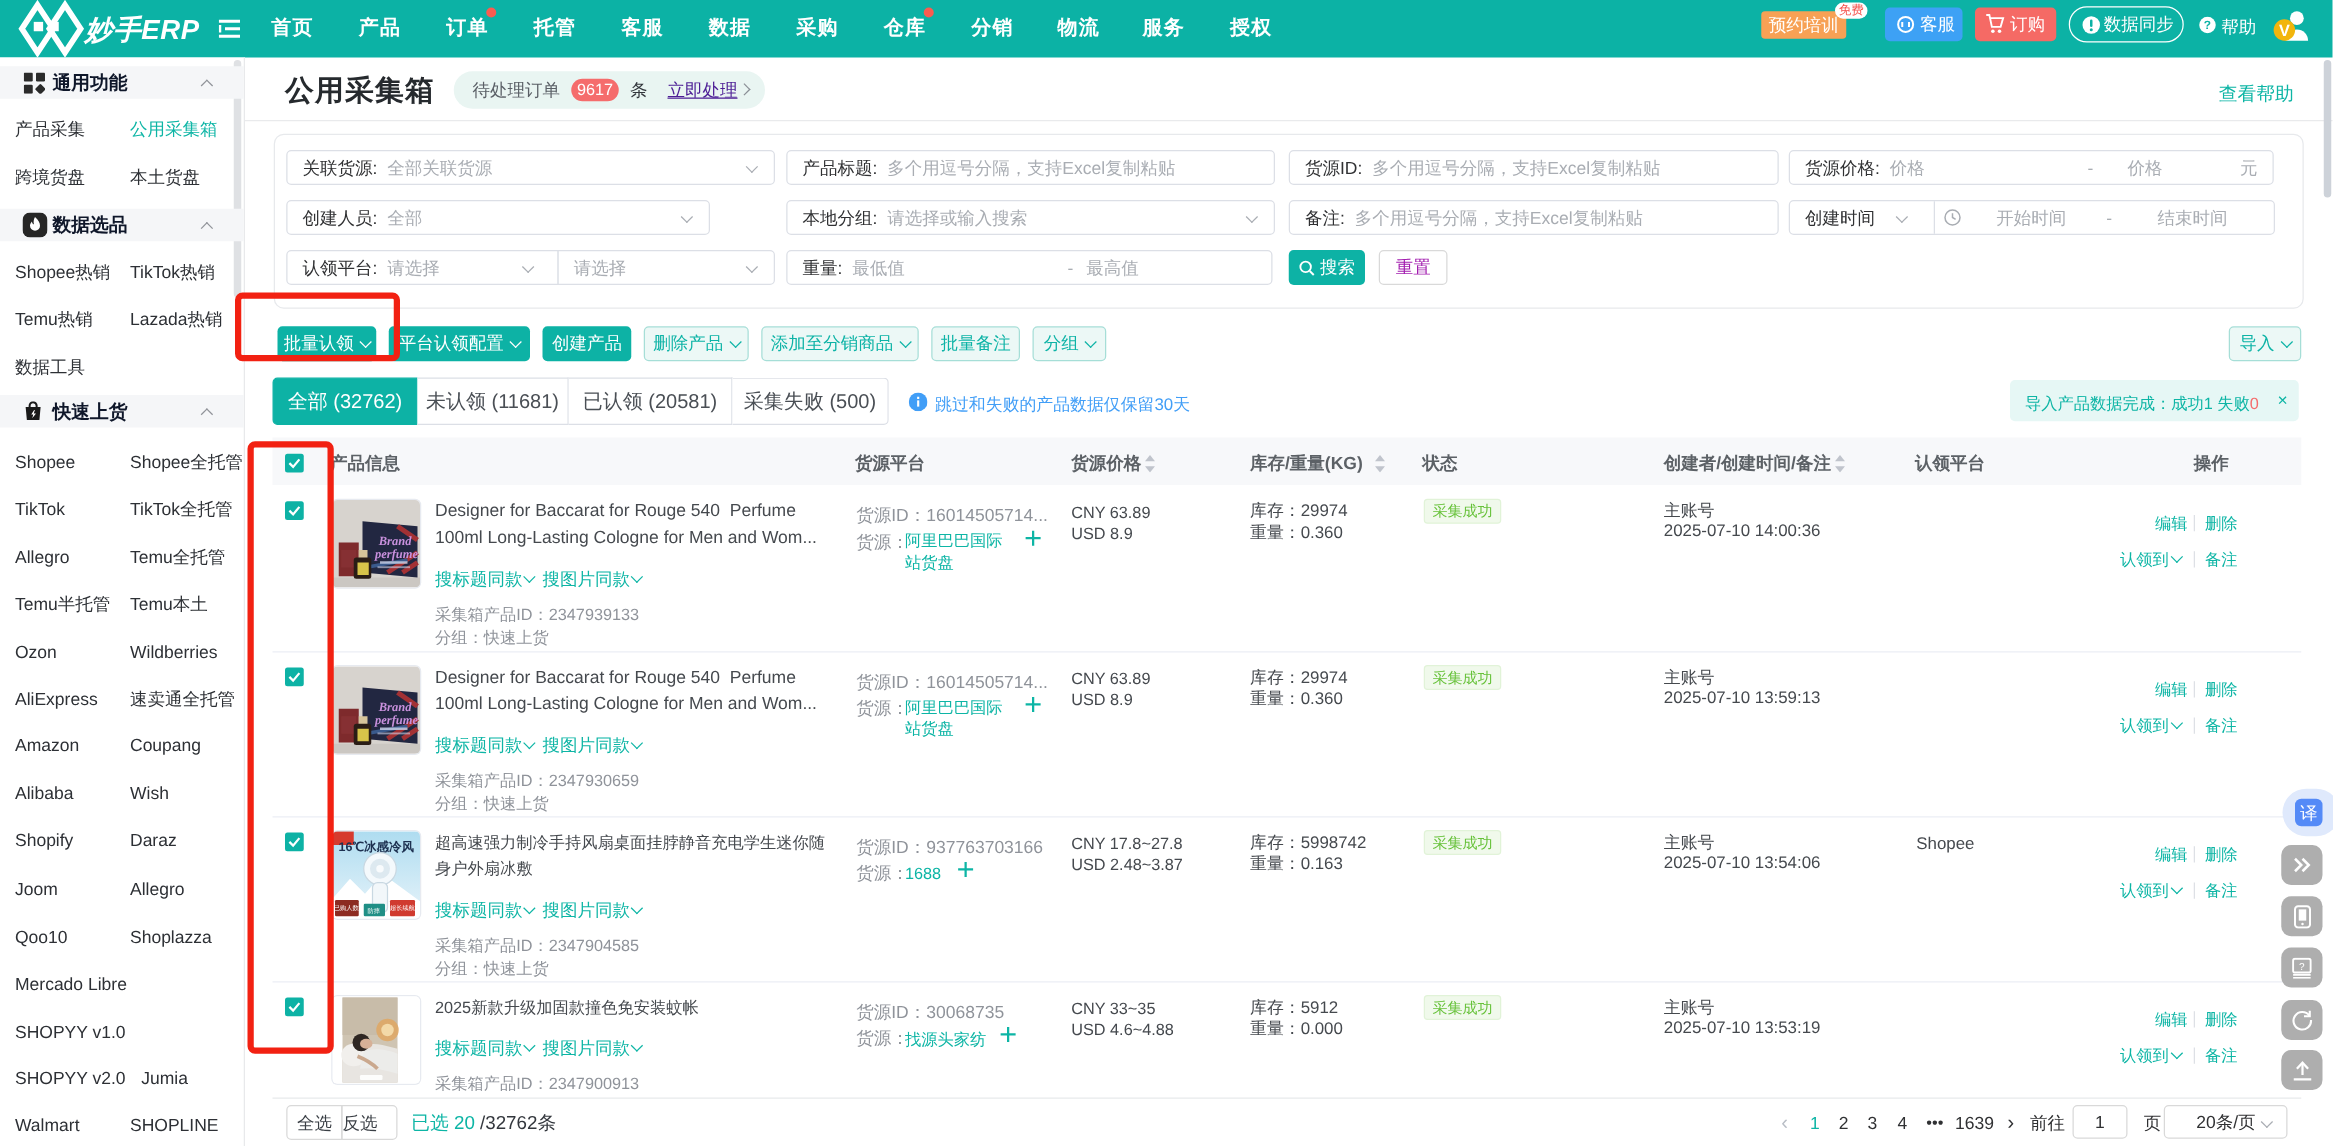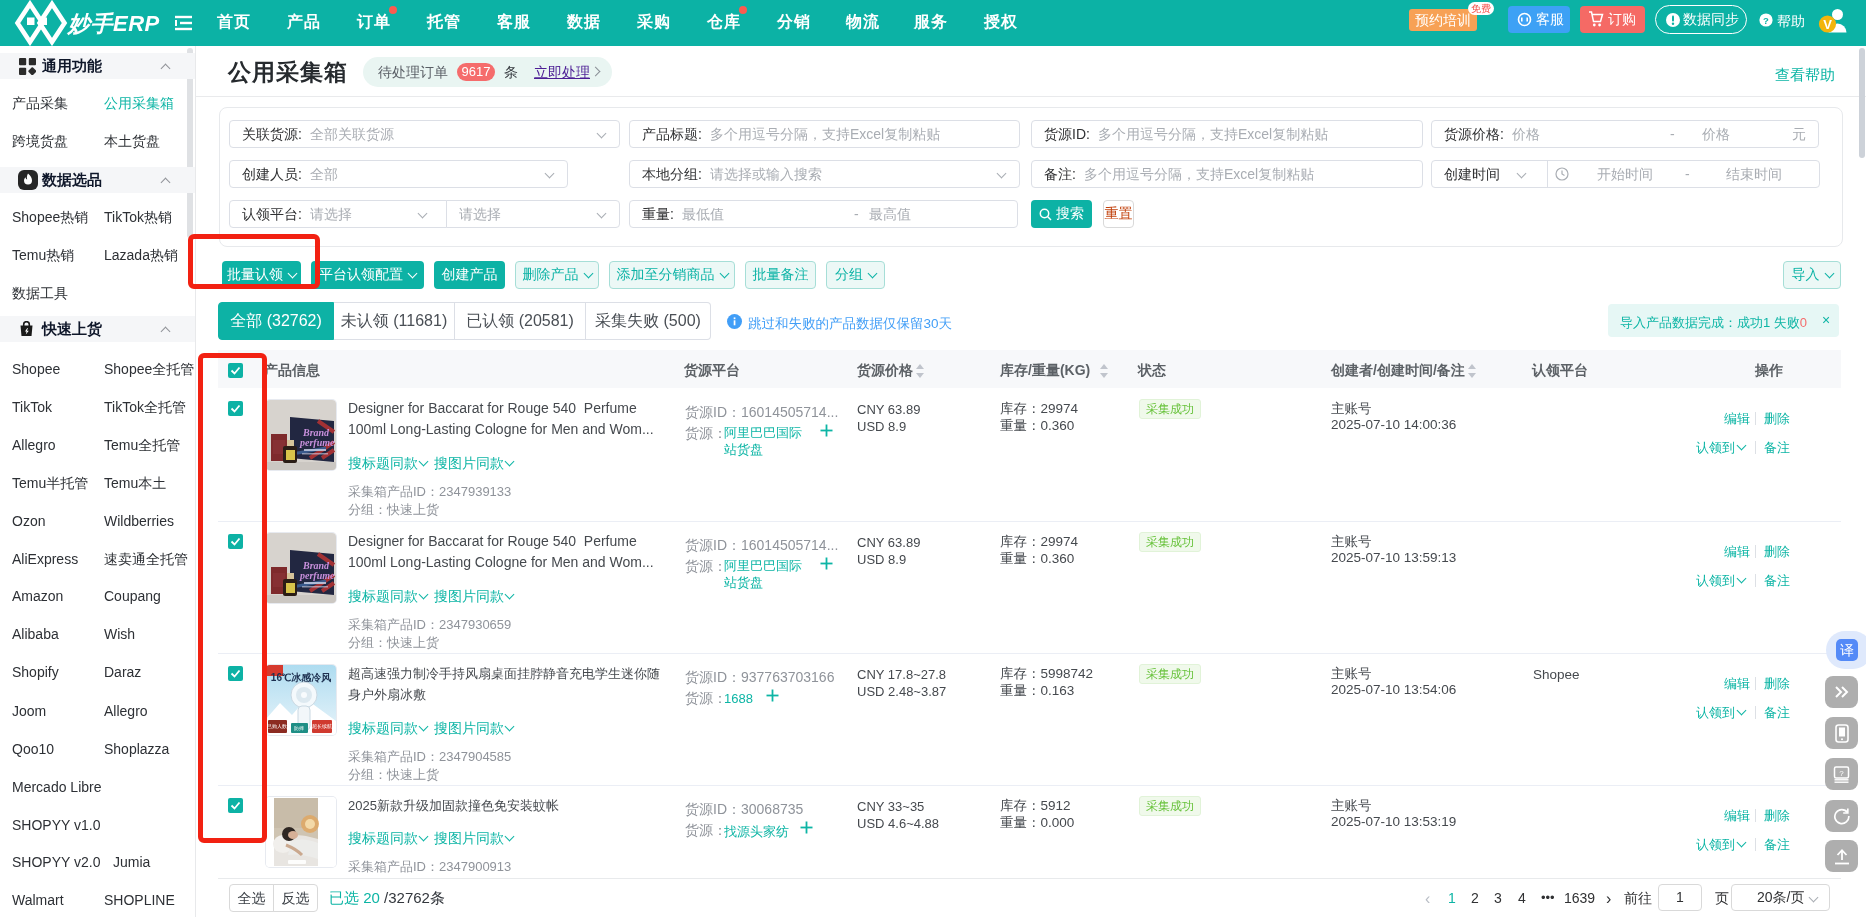--- a/index.html
+++ b/index.html
@@ -198,21 +198,21 @@
     </svg>
   <span class="ph" style="position:absolute;left:157px">开始时间</span><span class="ph" style="position:absolute;left:245px">-</span><span class="ph" style="position:absolute;left:286px">结束时间</span></div>
 <div class="in" style="left:229px;top:200px;width:218px;border-radius:4px 0 0 4px"><span class="lb">认领平台:</span><span class="ph">请选择</span><span class="chv" style="right:20px;top:9px"></span></div>
 <div class="in" style="left:446px;top:200px;width:174px;border-radius:0 4px 4px 0"><span class="ph" style="margin-left:12px">请选择</span><span class="chv" style="right:14px;top:9px"></span></div>
 <div class="in" style="left:629px;top:200px;width:389px"><span class="lb">重量:</span><span class="ph">最低值</span><span class="ph" style="position:absolute;left:216px">-</span><span class="ph" style="position:absolute;left:231px">最高值</span></div>
 <div class="btn solid" style="left:1031px;top:200px;width:61px">
   <svg width="13" height="13" viewBox="0 0 13 13" style="margin-right:4px">
       <circle cx="5.5" cy="5.5" r="4.2" stroke="#fff" stroke-width="1.5" fill="none"></circle>
       <line x1="8.8" y1="8.8" x2="12" y2="12" stroke="#fff" stroke-width="1.5"></line>
     </svg>搜索</div>
-<div class="btn" style="left:1103px;top:200px;width:31px;border:1px solid #d9d9d9;color:#c2410c">重置</div>
+<div class="btn" style="left:1103px;top:200px;width:55px;border:1px solid #d9d9d9;color:#a21caf">重置</div>
 
 <div class="btn solid" style="left:222px;top:261px;width:79px">批量认领<span class="wchv"></span></div>
 <div class="btn solid" style="left:311px;top:261px;width:113px">平台认领配置<span class="wchv"></span></div>
 <div class="btn solid" style="left:434px;top:261px;width:71px">创建产品</div>
 <div class="btn lite" style="left:515px;top:261px;width:84px">删除产品<span class="tchv"></span></div>
 <div class="btn lite" style="left:609px;top:261px;width:126px">添加至分销商品<span class="tchv"></span></div>
 <div class="btn lite" style="left:745px;top:261px;width:71px">批量备注</div>
 <div class="btn lite" style="left:826px;top:261px;width:59px">分组<span class="tchv"></span></div>
 <div class="btn lite" style="left:1783px;top:261px;width:58px">导入<span class="tchv"></span></div>
 
@@ -439,21 +439,21 @@
 <span class="sep" style="left:1755px;top:809px"></span>
 <div class="lnk" style="left:1764px;top:807px;font-size:13px">删除</div>
 <div class="lnk" style="left:1696px;top:836px;font-size:13px">认领到</div>
 <span class="achv" style="left:1738px;top:839px"></span>
 <span class="sep" style="left:1755px;top:838px"></span>
 <div class="lnk" style="left:1764px;top:836px;font-size:13px">备注</div>
 
 <div class="a" style="left:196px;top:878px;width:1670px;height:39px;background:#fff"></div>
 <div class="a" style="left:218px;top:878px;width:1623px;height:1px;background:#e8eaec"></div>
 <div class="a" style="left:229px;top:884px;width:45px;height:28px;border:1px solid #d9d9d9;border-radius:4px 0 0 4px;font-size:14px;color:#3a3f45;text-align:center;line-height:26px">全选</div>
-<div class="a" style="left:273px;top:884px;width:45px;height:28px;border:1px solid #d9d9d9;border-radius:0 4px 4px 0;font-size:14px;color:#3a3f45;text-align:center;line-height:26px">反选</div>
+<div class="a" style="left:273px;top:884px;width:45px;height:28px;border:1px solid #d9d9d9;border-radius:0 4px 4px 0;font-size:14px;color:#3a3f45;text-align:left;line-height:26px">反选</div>
 <div class="a" style="left:329px;top:889px;font-size:15px;color:#0db5a5">已选 20 <span style="color:#33373d">/32762条</span></div>
 <div class="pgn" style="left:1425px;color:#b9bec6;font-size:16px">‹</div>
 <div class="pgn" style="left:1448px;color:#0db5a5">1</div>
 <div class="pgn" style="left:1471px">2</div>
 <div class="pgn" style="left:1494px">3</div>
 <div class="pgn" style="left:1518px">4</div>
 <div class="pgn" style="left:1541px;font-size:13px;letter-spacing:0;color:#303133">•••</div>
 <div class="pgn" style="left:1564px">1639</div>
 <div class="pgn" style="left:1606px;font-size:16px">›</div>
 <div class="pgn" style="left:1624px">前往</div>

